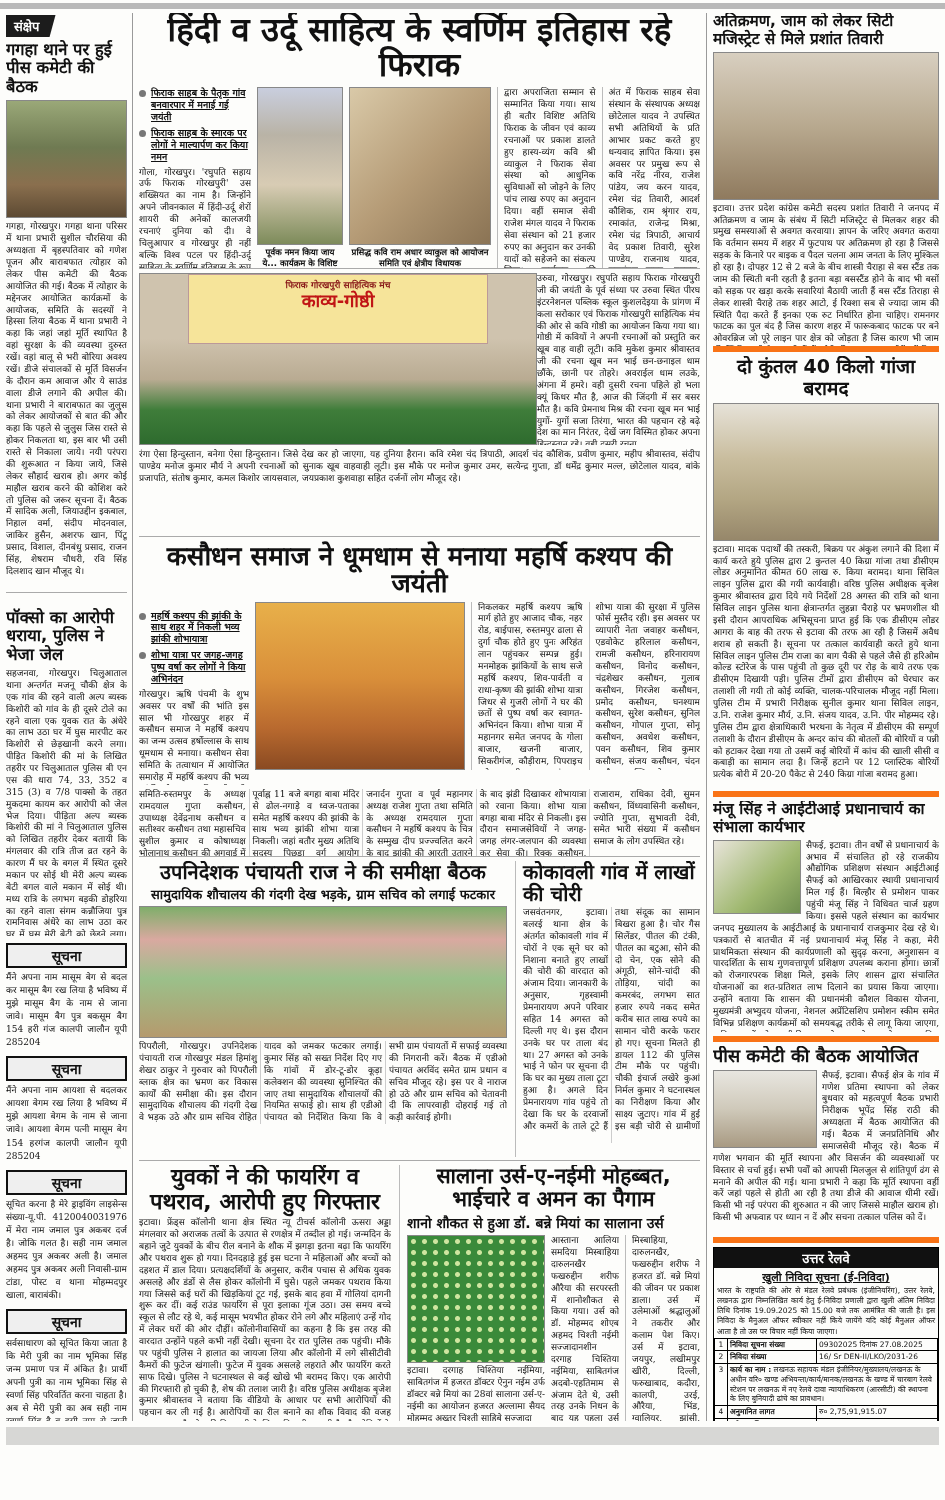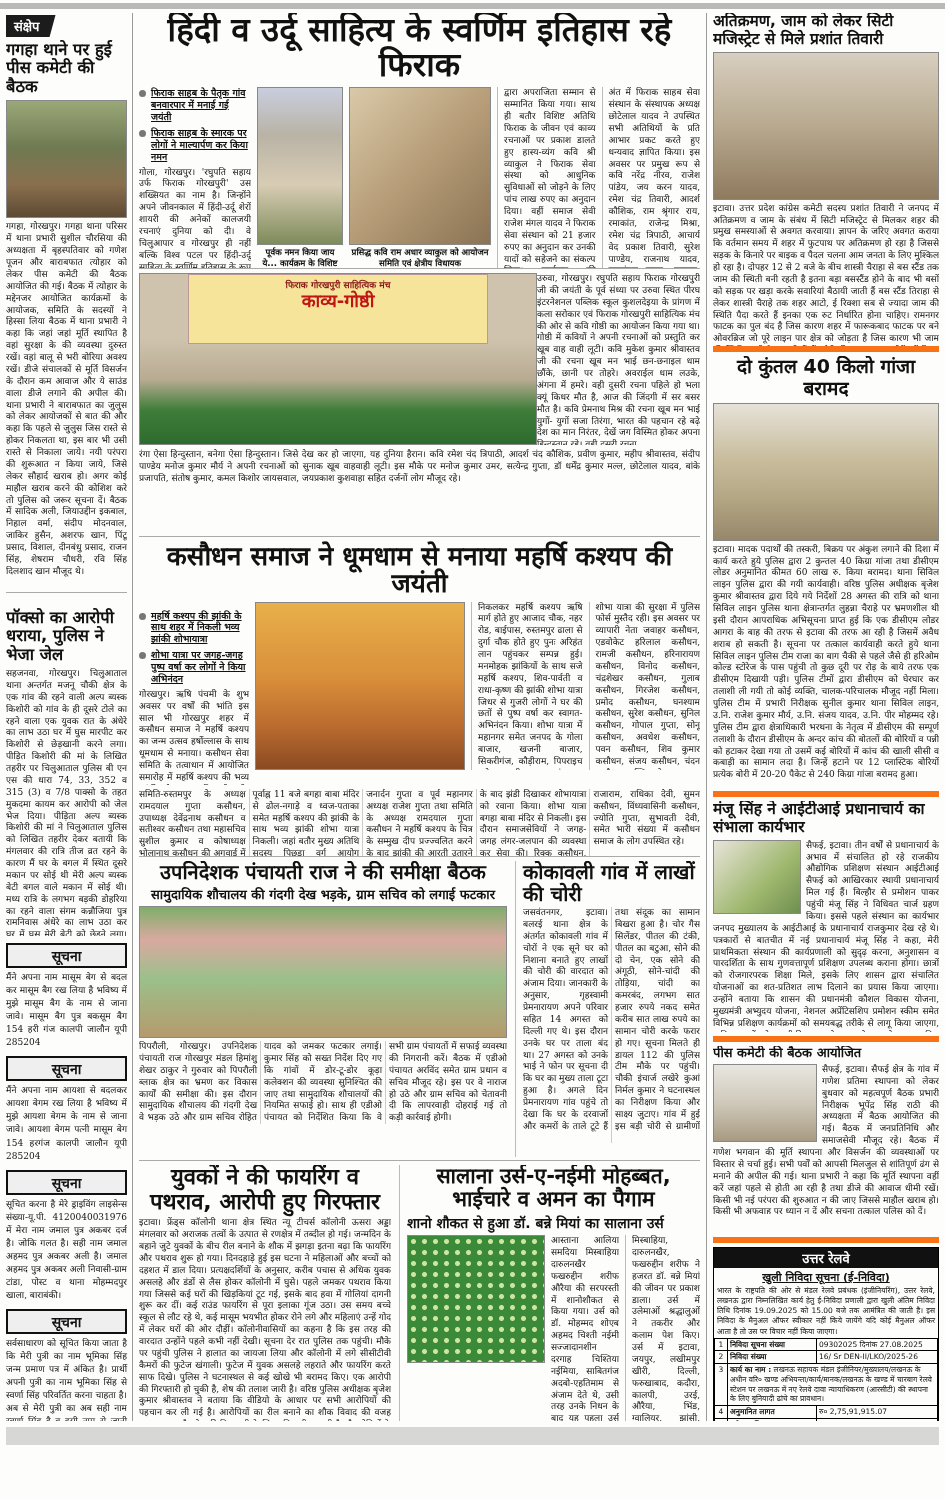--- a/index.html
+++ b/index.html
@@ -204,20 +204,21 @@
         <section style="width:252px;flex:none;overflow:hidden;">
           <h3 class="h-firing">युवकों ने की फायरिंग व पथराव, आरोपी हुए गिरफ्तार</h3>
           <div class="body" style="max-height:222px;overflow:hidden;">इटावा। फ्रेंड्स कॉलोनी थाना क्षेत्र स्थित न्यू टीचर्स कॉलोनी ऊसरा अड्डा मंगलवार को अराजक तत्वों के उत्पात से रणक्षेत्र में तब्दील हो गई। जन्मदिन के बहाने जुटे युवकों के बीच रील बनाने के शौक में झगड़ा इतना बढ़ा कि फायरिंग और पथराव शुरू हो गया। दिनदहाड़े हुई इस घटना ने महिलाओं और बच्चों को दहशत में डाल दिया। प्रत्यक्षदर्शियों के अनुसार, करीब पचास से अधिक युवक असलहे और डंडों से लैस होकर कॉलोनी में घुसे। पहले जमकर पथराव किया गया जिससे कई घरों की खिड़कियां टूट गई, इसके बाद हवा में गोलियां दागनी शुरू कर दीं। कई राउंड फायरिंग से पूरा इलाका गूंज उठा। उस समय बच्चे स्कूल से लौट रहे थे, कई मासूम भयभीत होकर रोने लगे और महिलाएं उन्हें गोद में लेकर घरों की ओर दौड़ीं। कॉलोनीवासियों का कहना है कि इस तरह की वारदात उन्होंने पहले कभी नहीं देखी। सूचना देर रात पुलिस तक पहुंची। मौके पर पहुंची पुलिस ने हालात का जायजा लिया और कॉलोनी में लगे सीसीटीवी कैमरों की फुटेज खंगाली। फुटेज में युवक असलहे लहराते और फायरिंग करते साफ दिखे। पुलिस ने घटनास्थल से कई खोखे भी बरामद किए। एक आरोपी की गिरफ्तारी हो चुकी है, शेष की तलाश जारी है। वरिष्ठ पुलिस अधीक्षक बृजेश कुमार श्रीवास्तव ने बताया कि वीडियो के आधार पर सभी आरोपियों की पहचान कर ली गई है। आरोपियों का रील बनाने का शौक विवाद की वजह माना जा रहा है। शेष की गिरफ्तारी के लिए दबिश दी जा रही है और दोषियों के विरुद्ध कड़ी कार्रवाई होगी। दिनदहाड़े हुई इस घटना से कॉलोनीवासियों में गहरा आक्रोश है। लोगों का कहना है कि यदि पुलिस गश्त समय पर होती तो गुंडे हिम्मत ही नहीं जुटा पाते।</div>
         </section>
         <section class="vsep" style="flex:1;padding-left:7px;overflow:hidden;">
           <h3 class="h-med" style="font-size:21px;text-align:center;">सालाना उर्स-ए-नईमी मोहब्बत, भाईचारे व अमन का पैगाम</h3>
           <div class="subhead" style="font-size:14px;">शानो शौकत से हुआ डॉ. बन्ने मियां का सालाना उर्स</div>
           <div style="display:flex;gap:6px;">
             <div style="width:138px;flex:none;">
               <div class="photo ph-urs" style="height:128px;"></div>
+              <div class="body" style="margin-top:2px;max-height:80px;overflow:hidden;">इटावा। दरगाह चिश्तिया नईमिया, साबितगंज में हजरत डॉक्टर ऐनुन नईम उर्फ डॉक्टर बन्ने मियां का 28वां सालाना उर्स-ए-नईमी का आयोजन हजरत अल्लामा सैयद मोहम्मद अख्तर चिश्ती साहिबे सज्जादा</div>
             </div>
             <div class="body" style="flex:1;max-height:214px;overflow:hidden;">आस्ताना आलिया समदिया मिस्बाहिया दारुलनखैर फखरुद्दीन शरीफ औरैया की सरपरस्ती में शानोशौकत से किया गया। उर्स को डॉ. मोहम्मद शोएब अहमद चिश्ती नईमी सज्जादानशीन दरगाह चिश्तिया नईमिया, साबितगंज अदबो-एहतिमाम से अंजाम देते थे, उसी तरह उनके निधन के बाद यह पहला उर्स उनके चाहने वालों और श्रद्धालुओं ने अदा किया। इस मौके पर हजरत डॉ. शोएब अहमद चिश्ती नईमी की फातिहा ख्वानी का भी इंतजाम किया गया। उर्स में वली-ए-अहद आस्ताना आलिया समदिया मिस्बाहिया दारुलनखैर फखरुद्दीन शरीफ सय्यद मोहम्मद नवाज अख्तर चिश्ती ने तकरीर की। सैयद मोहम्मद अख्तर मियां आस्ताना आलिया समदिया</div>
             <div class="body vsep" style="flex:1;padding-left:6px;max-height:214px;overflow:hidden;">मिस्बाहिया, दारुलनखैर, फखरुद्दीन शरीफ ने हजरत डॉ. बन्ने मियां की जीवन पर प्रकाश डाला। उर्स में उलेमाओं श्रद्धालुओं ने तकरीर और कलाम पेश किए। उर्स में इटावा, जयपुर, लखीमपुर खीरी, दिल्ली, फरुखाबाद, कदौरा, कालपी, उरई, औरैया, भिंड, ग्वालियर, झांसी, जसवंतनगर आदि से बड़ी तादाद में श्रद्धालुओं ने भाग लिया। उर्स में रामप्रसाद सविता पूर्व दर्जा प्राप्त राज्यमंत्री उत्तर प्रदेश, राजू गुप्ता, आलोक दीक्षित, मोहम्मद राशिद पूर्व प्रत्याशी विधानसभा कांग्रेस इटावा, सपा नेता फरहान शकील, शायर रौनक इटावी, कोमल सिंह कुशवाहा पूर्व प्रत्याशी कांग्रेस विधानसभा इटावा, नफीसुल हसन अंसारी पूर्व शहर अध्यक्ष समाजवादी पार्टी भी शामिल हुए। वसीम चौधरी पूर्व नगर अध्यक्ष समाजवादी पार्टी, इटावा का उर्स में सराहनीय योगदान रहा।</div>
           </div>
         </section>
       </div>
 
     </main>
 
     <aside class="col-right">
@@ -236,42 +237,42 @@
 
       <section class="r-sect" style="height:232px;">
         <div class="h-right">मंजू सिंह ने आईटीआई प्रधानाचार्य का संभाला कार्यभार</div>
         <div class="body" style="max-height:192px;overflow:hidden;">
           <span class="photo ph-manju float-ph" style="display:block;width:88px;height:74px;"></span>
           <span>सैफई, इटावा। तीन वर्षों से प्रधानाचार्य के अभाव में संचालित हो रहे राजकीय औद्योगिक प्रशिक्षण संस्थान आईटीआई सैफई को आखिरकार स्थायी प्रधानाचार्य मिल गई हैं। बिल्हौर से प्रमोशन पाकर पहुंची मंजू सिंह ने विधिवत चार्ज ग्रहण किया। इससे पहले संस्थान का कार्यभार जनपद मुख्यालय के आईटीआई के प्रधानाचार्य राजकुमार देख रहे थे। पत्रकारों से बातचीत में नई प्रधानाचार्य मंजू सिंह ने कहा, मेरी प्राथमिकता संस्थान की कार्यप्रणाली को सुदृढ़ करना, अनुशासन व पारदर्शिता के साथ गुणवत्तापूर्ण प्रशिक्षण उपलब्ध कराना होगा। छात्रों को रोजगारपरक शिक्षा मिले, इसके लिए शासन द्वारा संचालित योजनाओं का शत-प्रतिशत लाभ दिलाने का प्रयास किया जाएगा। उन्होंने बताया कि शासन की प्रधानमंत्री कौशल विकास योजना, मुख्यमंत्री अभ्युदय योजना, नेशनल अप्रेंटिसशिप प्रमोशन स्कीम समेत विभिन्न प्रशिक्षण कार्यक्रमों को समयबद्ध तरीके से लागू किया जाएगा, ताकि युवाओं को तकनीकी दक्षता के साथ रोजगार के अवसर मिल सकें। वर्तमान में संस्थान में प्रवेश प्रक्रिया चल रही है। पहले आओ, पहले पाओ के आधार पर 30 अगस्त तक अभ्यर्थियों को मौका दिया गया है। आईटीआई में कुल 388 सीटें हैं, जिनमें से 257 पर प्रवेश हो चुका है, जबकि 131 सीटें रिक्त हैं। ऐसे में तकनीकी शिक्षा प्राप्त करने के इच्छुक अभ्यर्थियों के लिए यह सुनहरा अवसर है। राजकीय औद्योगिक प्रशिक्षण संस्थान सैफई क्षेत्र के युवाओं को विभिन्न तकनीकी ट्रेडों में प्रशिक्षित कर स्वरोजगार एवं निजी क्षेत्र में नौकरी के लिए तैयार करता है। स्थायी प्रधानाचार्य मिलने से अब संस्थान में लंबित योजनाओं के गति पकड़ने की उम्मीद जताई जा रही है।</span>
         </div>
       </section>
 
       <section class="r-sect" style="height:188px;">
-        <div class="h-right" style="font-size:13px;">पीस कमेटी की बैठक आयोजित</div>
+        <div class="h-right" style="font-size:18px;">पीस कमेटी की बैठक आयोजित</div>
         <div class="body" style="max-height:150px;overflow:hidden;">
           <span class="photo ph-peace2 float-ph" style="display:block;width:104px;height:78px;"></span>
           <span>सैफई, इटावा। सैफई क्षेत्र के गांव में गणेश प्रतिमा स्थापना को लेकर बुधवार को महत्वपूर्ण बैठक प्रभारी निरीक्षक भूपेंद्र सिंह राठी की अध्यक्षता में बैठक आयोजित की गई। बैठक में जनप्रतिनिधि और समाजसेवी मौजूद रहे। बैठक में गणेश भगवान की मूर्ति स्थापना और विसर्जन की व्यवस्थाओं पर विस्तार से चर्चा हुई। सभी पर्वों को आपसी मिलजुल से शांतिपूर्ण ढंग से मनाने की अपील की गई। थाना प्रभारी ने कहा कि मूर्ति स्थापना वहीं करें जहां पहले से होती आ रही है तथा डीजे की आवाज धीमी रखें। किसी भी नई परंपरा की शुरुआत न की जाए जिससे माहौल खराब हो। किसी भी अफवाह पर ध्यान न दें और सूचना तत्काल पुलिस को दें।</span>
         </div>
       </section>
 
       <section class="rail">
         <div class="rail-org">उत्तर रेलवे</div>
         <div class="rail-title">खुली निविदा सूचना (ई-निविदा)</div>
         <div class="rail-intro">भारत के राष्ट्रपति की ओर से मंडल रेलवे प्रबंधक (इंजीनियरिंग), उत्तर रेलवे, लखनऊ द्वारा निम्नलिखित कार्य हेतु ई-निविदा प्रणाली द्वारा खुली अंतिम निविदा तिथि दिनांक 19.09.2025 को 15.00 बजे तक आमंत्रित की जाती है। इस निविदा के मैनुअल ऑफर स्वीकार नहीं किये जायेंगे यदि कोई मैनुअल ऑफर आता है तो उस पर विचार नहीं किया जाएगा।</div>
         <table>
           <tbody>
             <tr>
               <td class="num">1</td>
               <td class="lbl">निविदा सूचना संख्या</td>
               <td>09302025 दिनांक 27.08.2025</td>
             </tr>
             <tr>
               <td class="num">2</td>
               <td class="lbl">निविदा संख्या</td>
-              <td>16/ Sr DEN-II/LKO/2025-26</td>
+              <td>16/ Sr DEN-II/LKO/2031-26</td>
             </tr>
             <tr>
               <td class="num">3</td>
               <td colspan="2"><b>कार्य का नाम :</b> <span>लखनऊ सहायक मंडल इंजीनियर/मुख्यालय/लखनऊ के अधीन वरि० खण्ड अभियन्ता/कार्य/मानक/लखनऊ के खण्ड में चारबाग रेलवे स्टेशन पर लखनऊ में नए रेलवे दावा न्यायाधिकरण (आरसीटी) की स्थापना के लिए बुनियादी ढांचे का प्रावधान।</span></td>
             </tr>
             <tr>
               <td class="num">4</td>
               <td class="lbl">अनुमानित लागत</td>
               <td>रु० 2,75,91,915.07</td>
             </tr>

